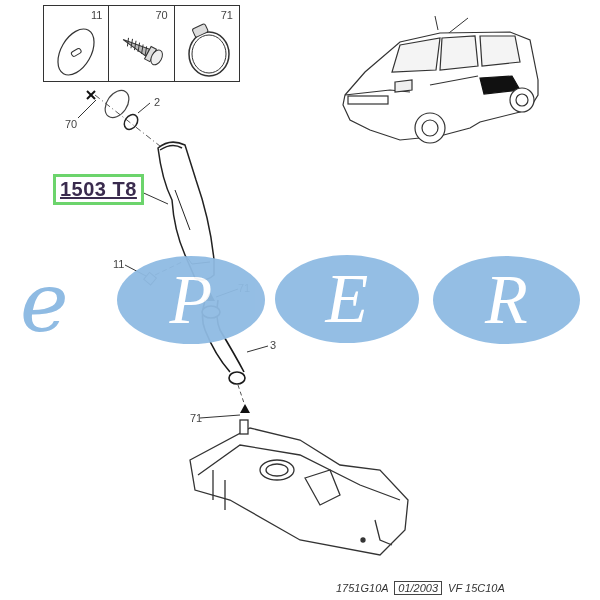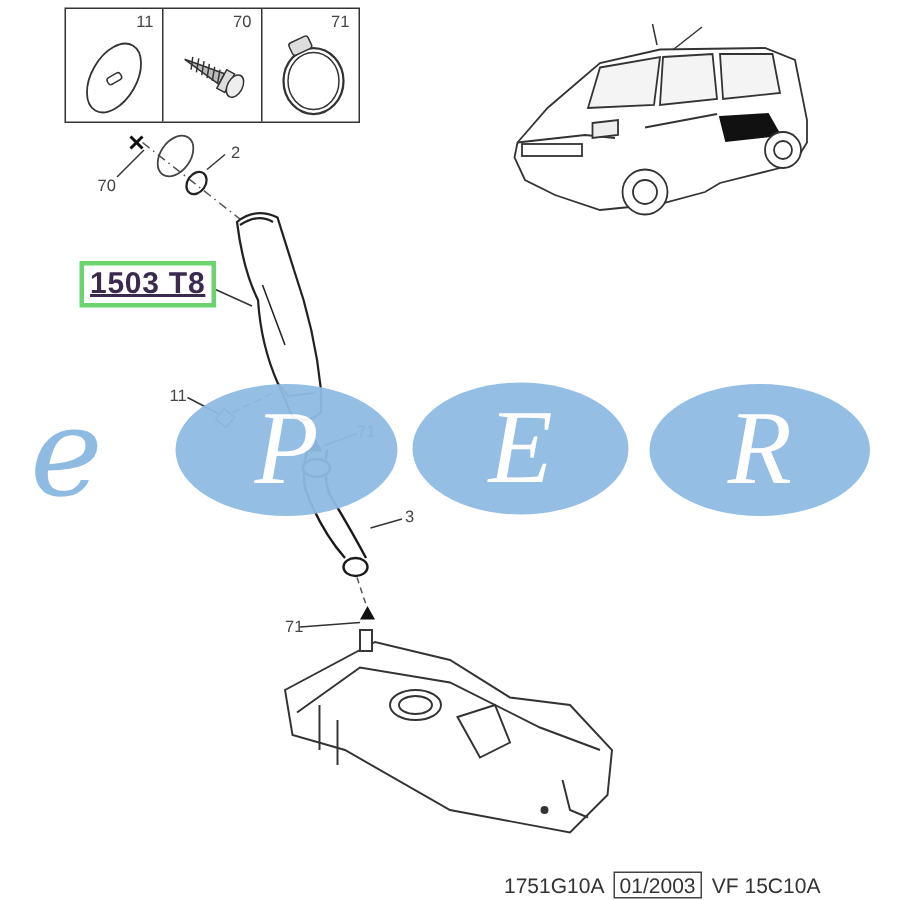--- a/index.html
+++ b/index.html
@@ -12,21 +12,21 @@
     .cell-num { position:absolute; top:3px; right:6px; font-size:11px; color:#444; }
     .cell-svg { position:absolute; left:0; top:0; }
     svg.diagram { position:absolute; left:0; top:0; }
     .callout { font-size:11px; color:#444; }
     .ref-box { left:53px; top:174px; border:3px solid #6cd46c; background:#fff; padding:1px 4px; }
     .ref-text { font-size:20px; font-weight:bold; color:#3a2b4e; text-decoration:underline; letter-spacing:0.5px; }
     .wm-e { left:20px; top:262px; font-family:"DejaVu Serif","Liberation Serif", serif; font-style:italic;
             font-size:82px; color:#8fbbe3; line-height:1; }
     .oval { background:#8fbbe3; border-radius:50%; display:flex; align-items:center; justify-content:center; opacity:0.95; }
     .oval span { font-family:"Liberation Serif","DejaVu Serif", serif; font-style:italic; color:#fff; font-size:70px; line-height:1; }
-    .footer { left:336px; top:582px; font-size:14px; color:#333; white-space:nowrap; }
+    .footer { left:336px; top:582px; font-size:11px; color:#333; white-space:nowrap;font-style:italic; }
     .footer .date { border:1px solid #444; padding:0 3px; margin:0 3px; }
   </style>
 </head>
 <body>
 
 <div class="abs parts-box">
   <div class="parts-cell">
     <span class="cell-num">11</span>
     <svg class="cell-svg" width="64" height="75">
       <ellipse cx="32" cy="46" rx="15" ry="25" transform="rotate(30 32 46)" fill="none" stroke="#333" stroke-width="1.2"></ellipse>

